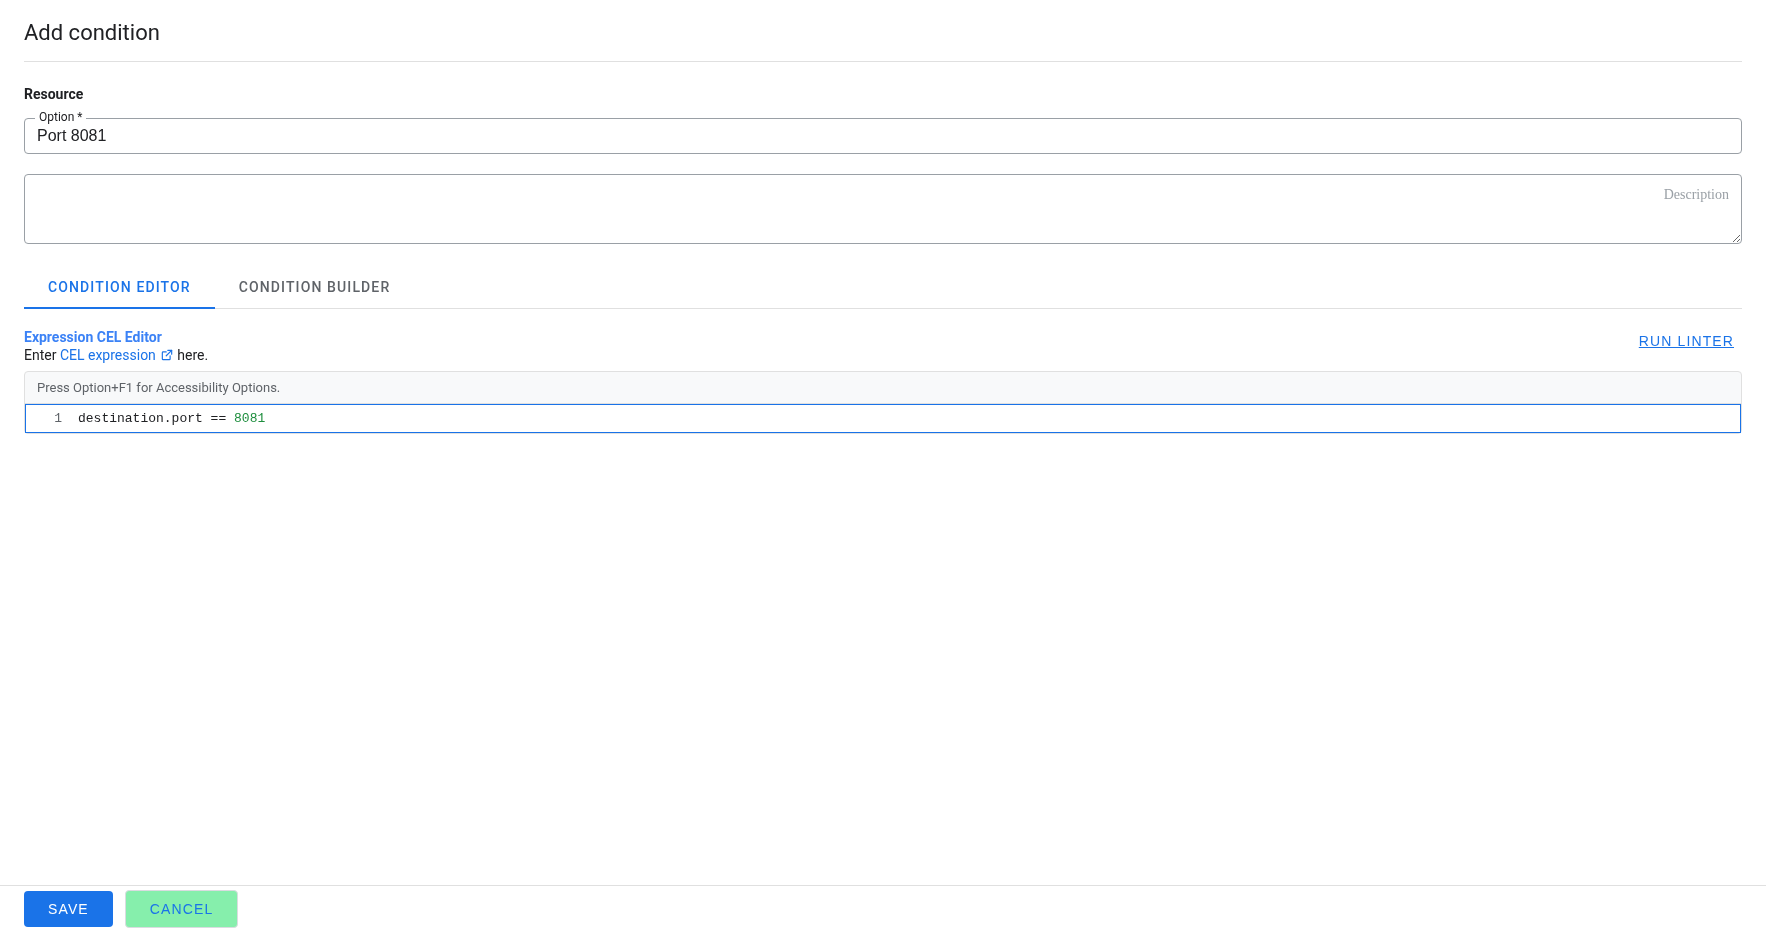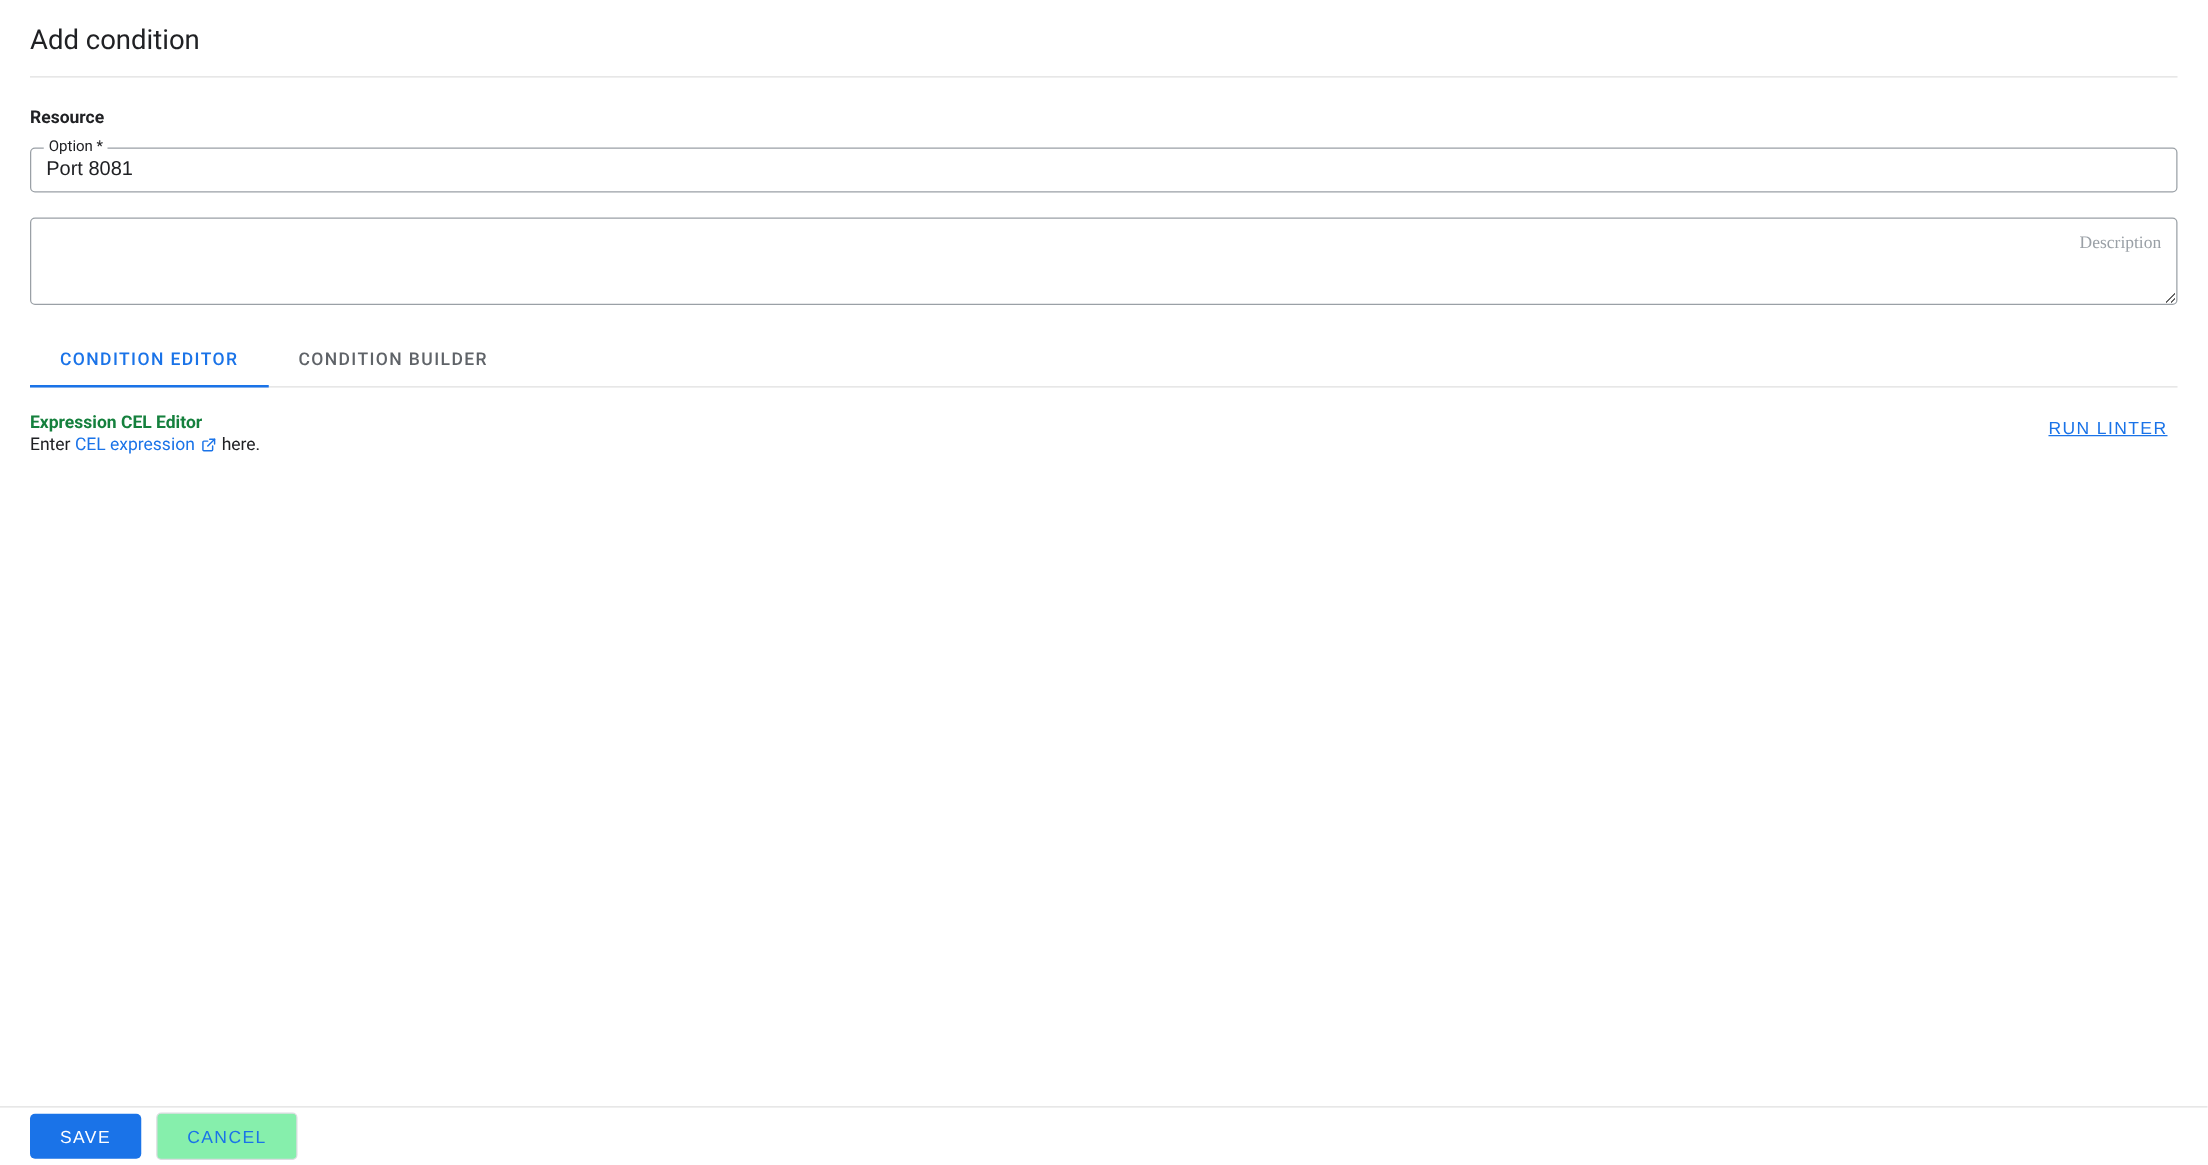--- a/index.html
+++ b/index.html
@@ -126,21 +126,21 @@
     .expression-header {
       display: flex;
       justify-content: space-between;
       align-items: flex-start;
       margin-bottom: 8px;
     }
 
     .expression-title {
       font-size: 14px;
       font-weight: 700;
-      color: #15803d;
+      color: #3b82f6;
     }
 
     .expression-subtitle {
       font-size: 14px;
       color: #202124;
       margin-top: 2px;
     }
 
     .cel-link {
       color: #1a73e8;
@@ -293,19 +293,28 @@
               <path d="M10 3H15V8" stroke="#1a73e8" stroke-width="1.5" stroke-linecap="round" stroke-linejoin="round"></path>
               <path d="M15 3L8 10" stroke="#1a73e8" stroke-width="1.5" stroke-linecap="round"></path>
               <path d="M13 10V14C13 14.5523 12.5523 15 12 15H4C3.44772 15 3 14.5523 3 14V6C3 5.44772 3.44772 5 4 5H8" stroke="#1a73e8" stroke-width="1.5" stroke-linecap="round"></path>
             </svg>
           </a><span> here.</span>
         </div>
       </div>
       <button class="run-linter-btn">RUN LINTER</button>
     </div>
 
+    <div class="code-editor-container">
+      <div class="accessibility-hint">Press Option+F1 for Accessibility Options.</div>
+      <div class="code-line">
+        <span class="line-number">1</span>
+        <span class="code-content">
+          <span>destination.port == </span><span class="code-number">8081</span>
+        </span>
+      </div>
+    </div>
   </div>
 </div>
 
 <div class="bottom-actions">
   <button class="save-btn">SAVE</button>
   <button class="cancel-btn">CANCEL</button>
 </div>
 
 </body></html>

